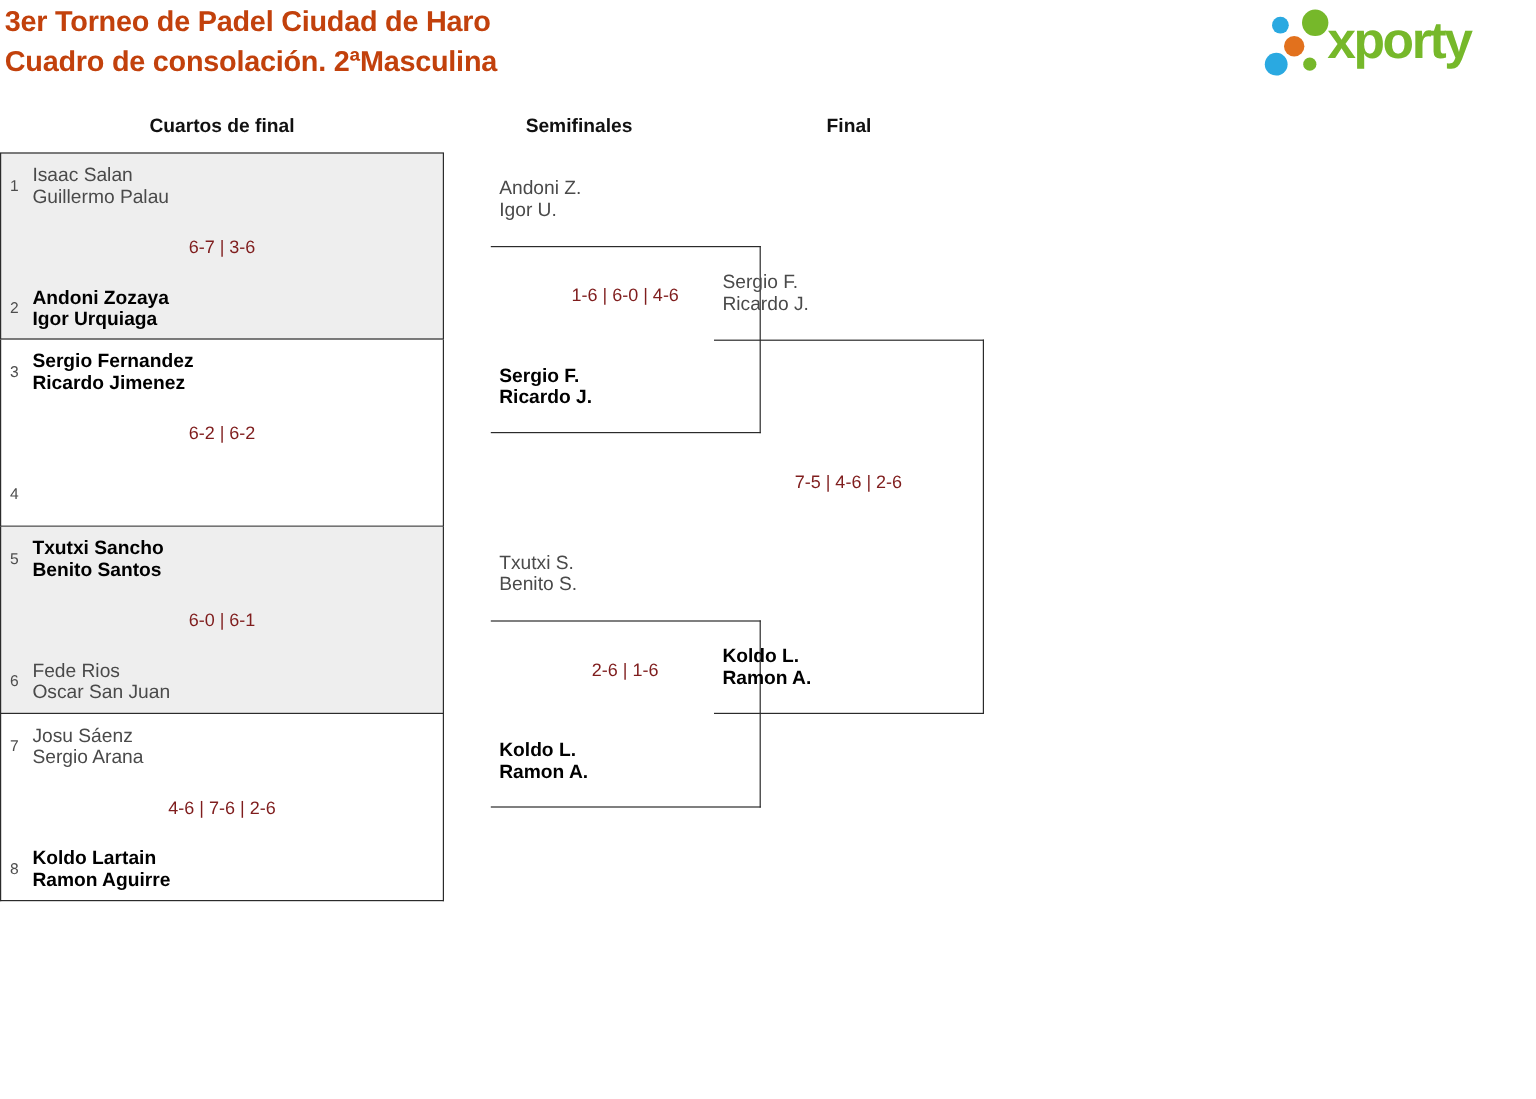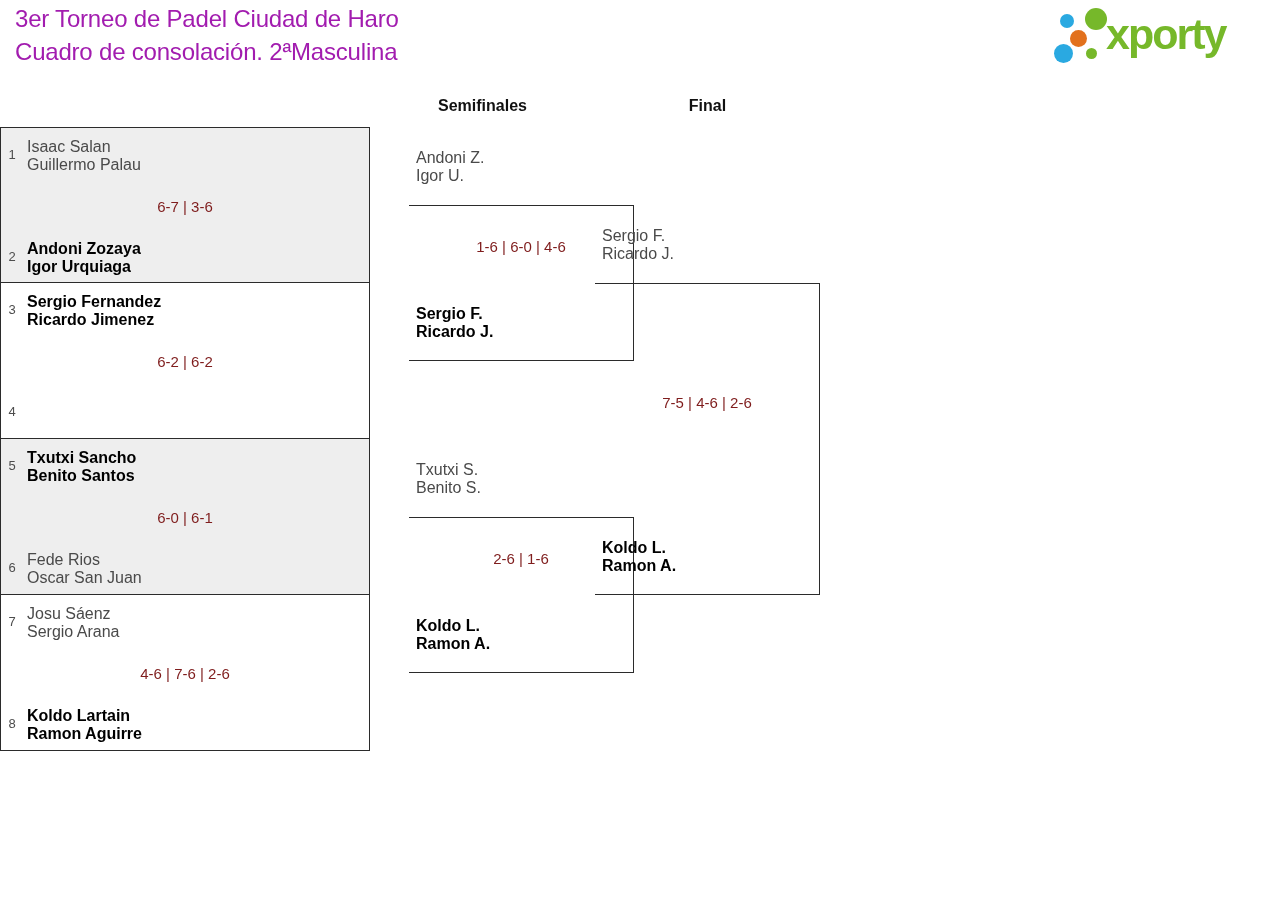--- a/index.html
+++ b/index.html
@@ -1,22 +1,22 @@
 <!DOCTYPE html>
 <html><head>
 <meta charset="utf-8">
 <style>
   html,body{margin:0;padding:0;background:#ffffff;}
   body{width:1280px;height:916px;position:relative;overflow:hidden;
        font-family:"Liberation Sans", sans-serif;}
   .page{position:absolute;left:0;top:0;width:1280px;height:916px;background:#fff;}
 
   
-  .title{position:absolute;left:15px;top:2px;font-size:24px;line-height:33px;
-         font-weight:400;color:#a21caf;letter-spacing:-0.2px;white-space:pre;}
+  .title{position:absolute;left:4px;top:2px;font-size:24px;line-height:33px;
+         font-weight:700;color:#c2410c;letter-spacing:-0.2px;white-space:pre;}
 
   
   .logo{position:absolute;left:1050px;top:5px;width:230px;height:65px;cursor:pointer;}
   .dot{position:absolute;border-radius:50%;}
   .dot-blue-sm  {left:10px;top:9px; width:14px;height:14px;background:#2aa9e1;}
   .dot-green-lg {left:35px;top:3px; width:22px;height:22px;background:#76b82a;}
   .dot-orange   {left:20px;top:25px;width:17px;height:17px;background:#e2711d;}
   .dot-blue-lg  {left:4px; top:39px;width:19px;height:19px;background:#2aa9e1;}
   .dot-green-sm {left:36px;top:43px;width:11px;height:11px;background:#76b82a;}
   .logo-text{position:absolute;left:56px;top:5px;font-size:43px;font-weight:700;
@@ -71,20 +71,21 @@
 
   <div class="logo">
     <span class="dot dot-blue-sm"></span>
     <span class="dot dot-green-lg"></span>
     <span class="dot dot-orange"></span>
     <span class="dot dot-blue-lg"></span>
     <span class="dot dot-green-sm"></span>
     <span class="logo-text">xporty</span>
   </div>
 
+  <div class="colhead c1">Cuartos de final</div>
   <div class="colhead c2">Semifinales</div>
   <div class="colhead c3">Final</div>
 
   <div class="box qf q1 alt" style="top:127px;">
     <div class="seed p1">1</div>
     <div class="team t1">
       <div>Isaac Salan</div>
       <div>Guillermo Palau</div>
     </div>
     <div class="score">6-7 | 3-6</div>

